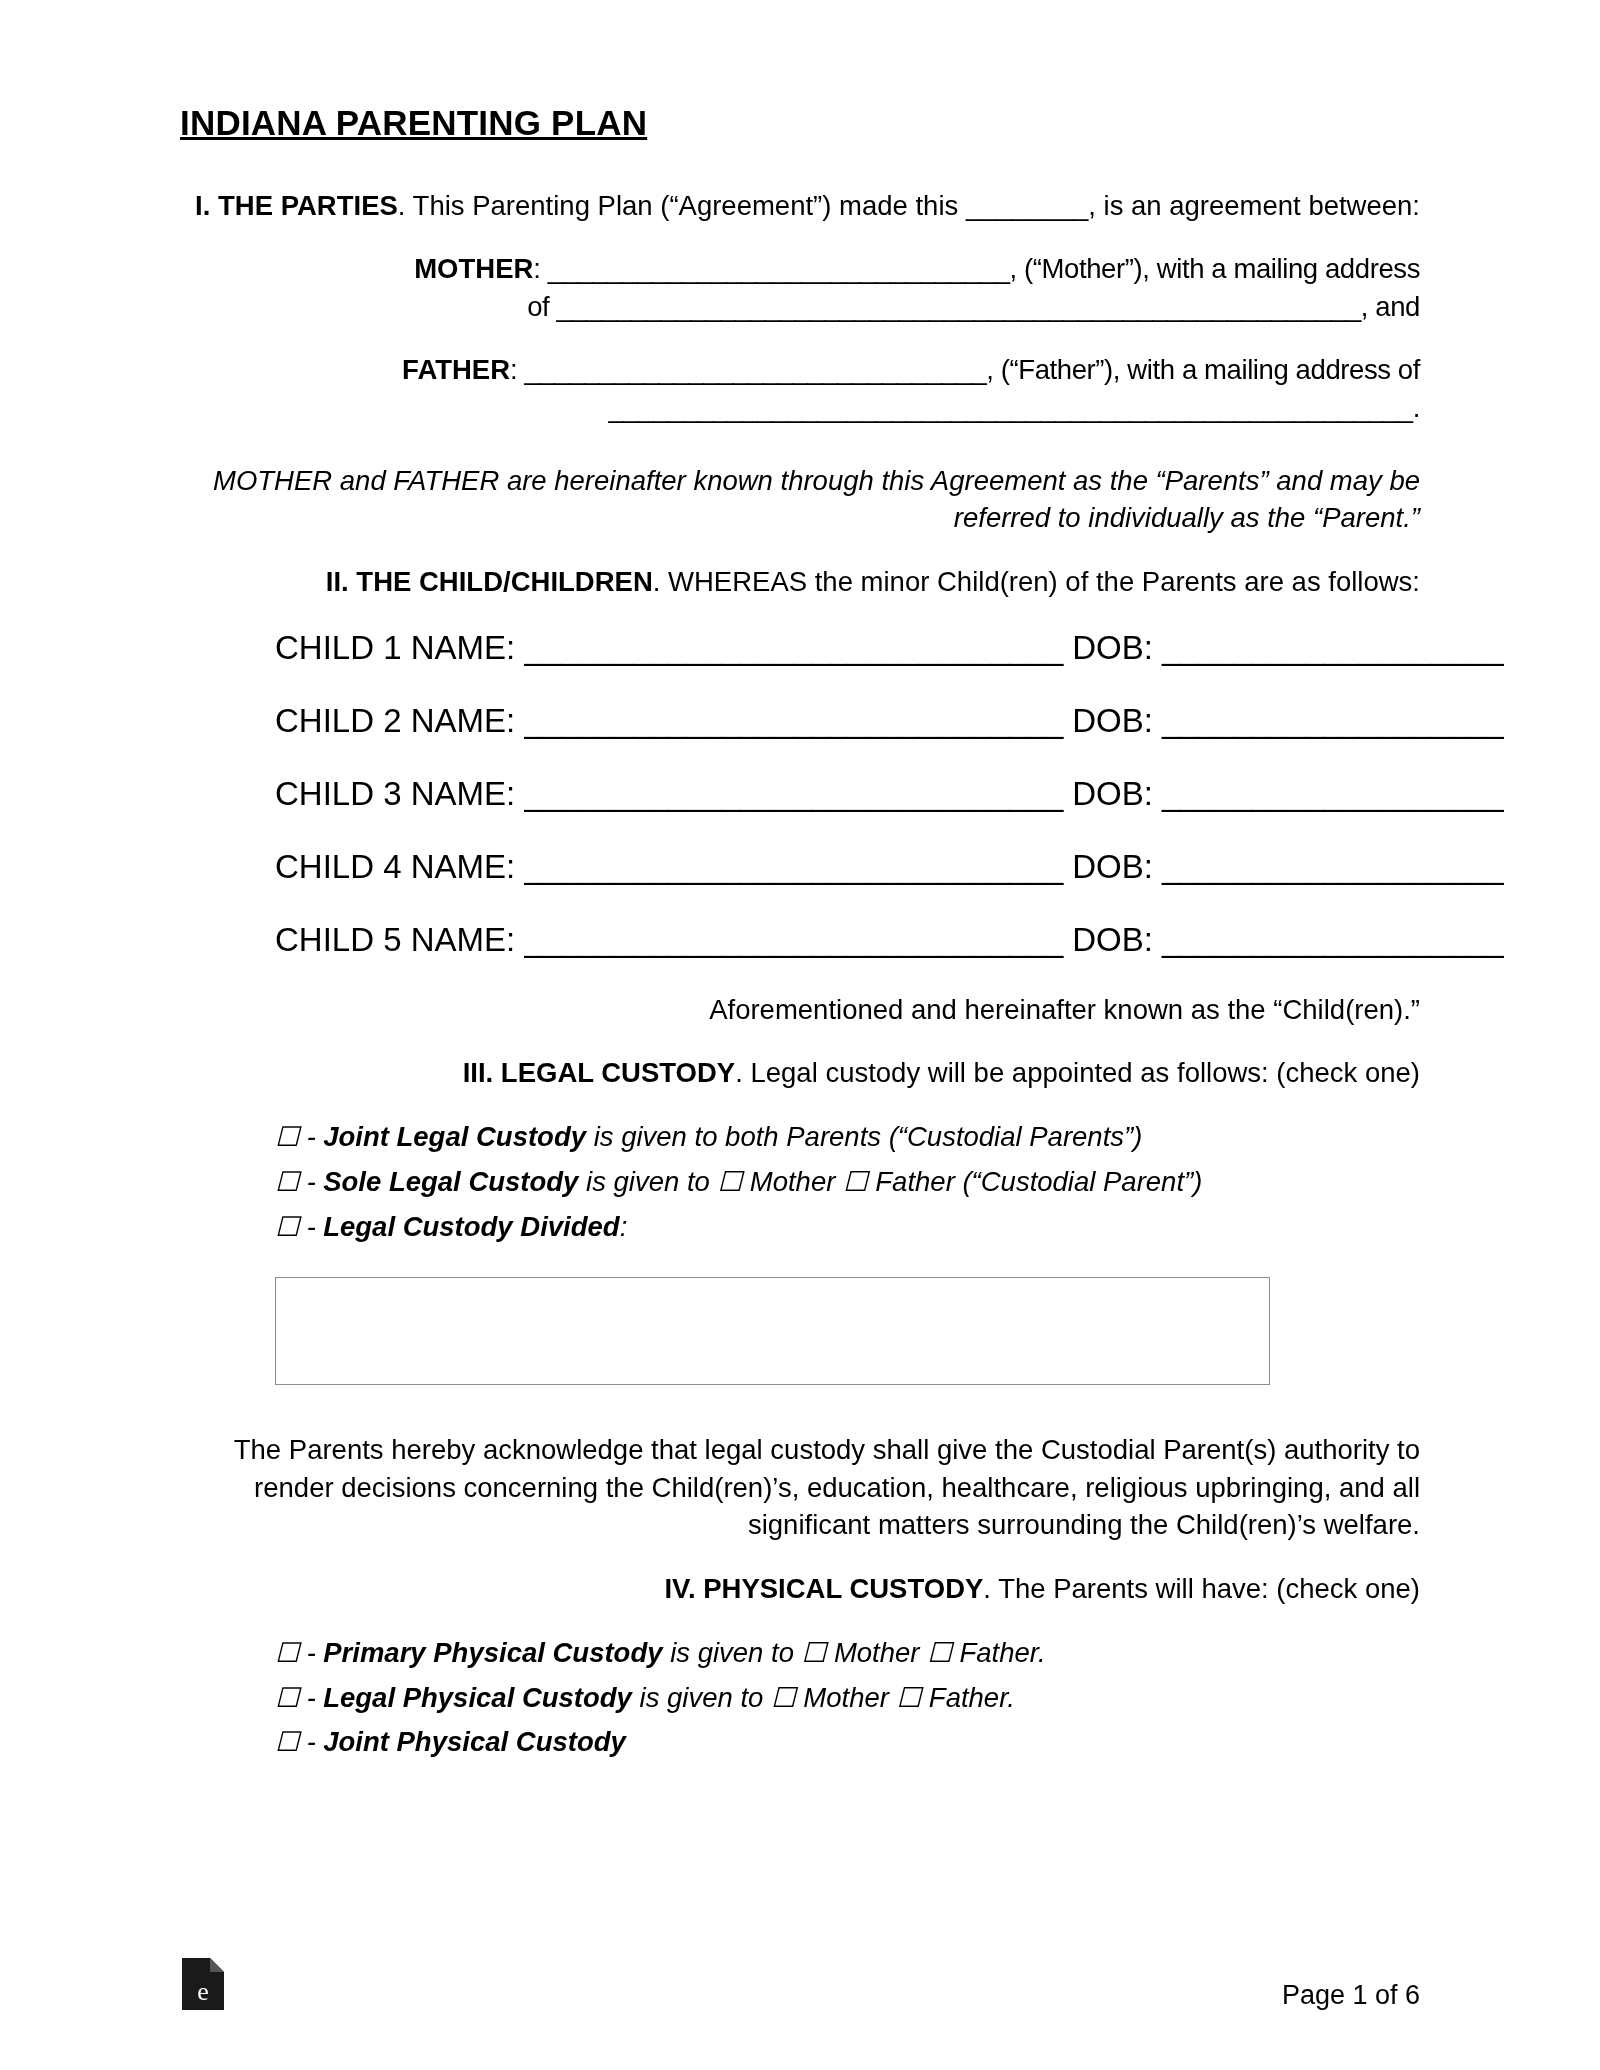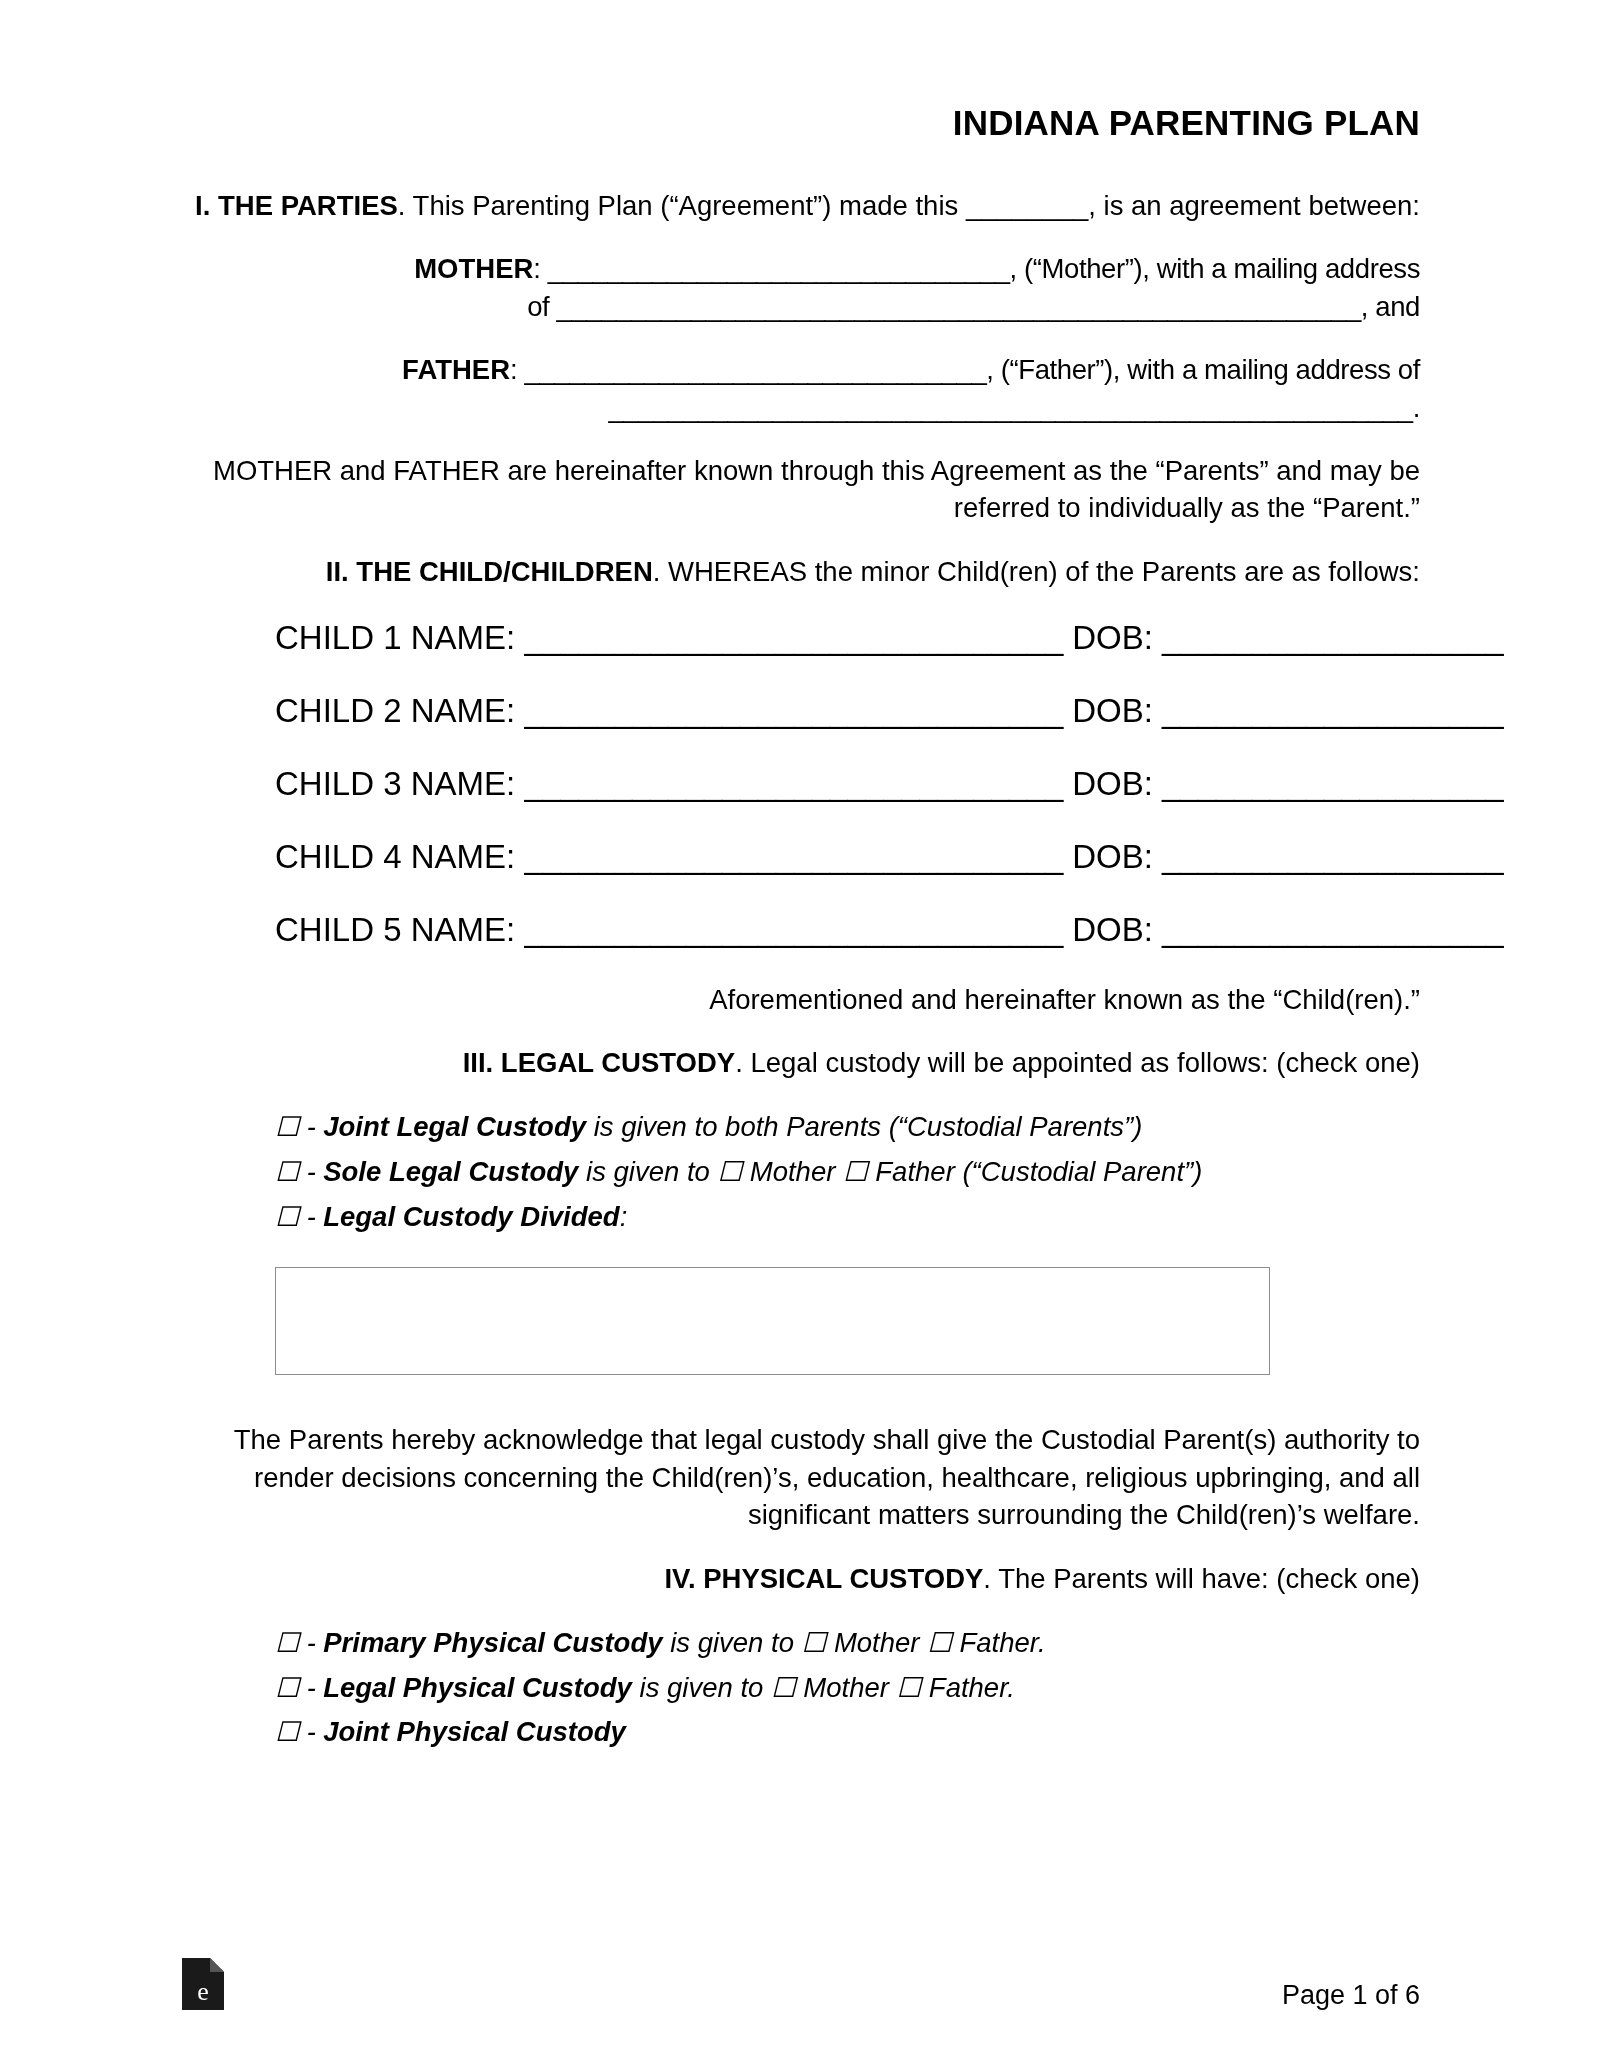--- a/index.html
+++ b/index.html
@@ -13,25 +13,26 @@
   }
   .page {
     position: relative;
     width: 1600px;
     height: 2070px;
     background: #ffffff;
     box-sizing: border-box;
     padding: 78px 180px 0 180px;
   }
   .doc-title {
-    text-align: right;
+    text-align: left;
     font-size: 35px;
     font-weight: bold;
     letter-spacing: 0.2px;
     margin: 25px 0 44px 0;
+    text-decoration: underline;
   }
   .para {
     font-size: 27.5px;
     line-height: 1.36;
     margin: 0 0 26px 0;
     text-align: right;
   }
   .indent {
     margin-left: 95px;
   }
@@ -122,21 +123,21 @@
     </p>
   </div>
 
   <div class="party-block indent">
     <p class="para" style="margin-bottom:8px;">
       <span class="b">FATHER</span><span class="blankline">: _______________________________, (“Father”), with a mailing address of</span><br>
       <span class="blankline">______________________________________________________.</span>
     </p>
   </div>
 
-  <p class="para" style="margin-top:26px;">MOTHER and FATHER are hereinafter known through this Agreement as the “Parents” and may be referred to individually as the “Parent.”</p>
+  <p class="para" style="margin-top:36px;font-style:italic;">MOTHER and FATHER are hereinafter known through this Agreement as the “Parents” and may be referred to individually as the “Parent.”</p>
 
   <p class="para">
     <span class="sec-label">II. THE CHILD/CHILDREN</span><span>. WHEREAS the minor Child(ren) of the Parents are as follows:</span>
   </p>
 
   <div>
     <div class="child-row">
       <span>CHILD 1 NAME:</span>
       <span class="blankline">______________________________</span>
       <span>DOB:</span>

